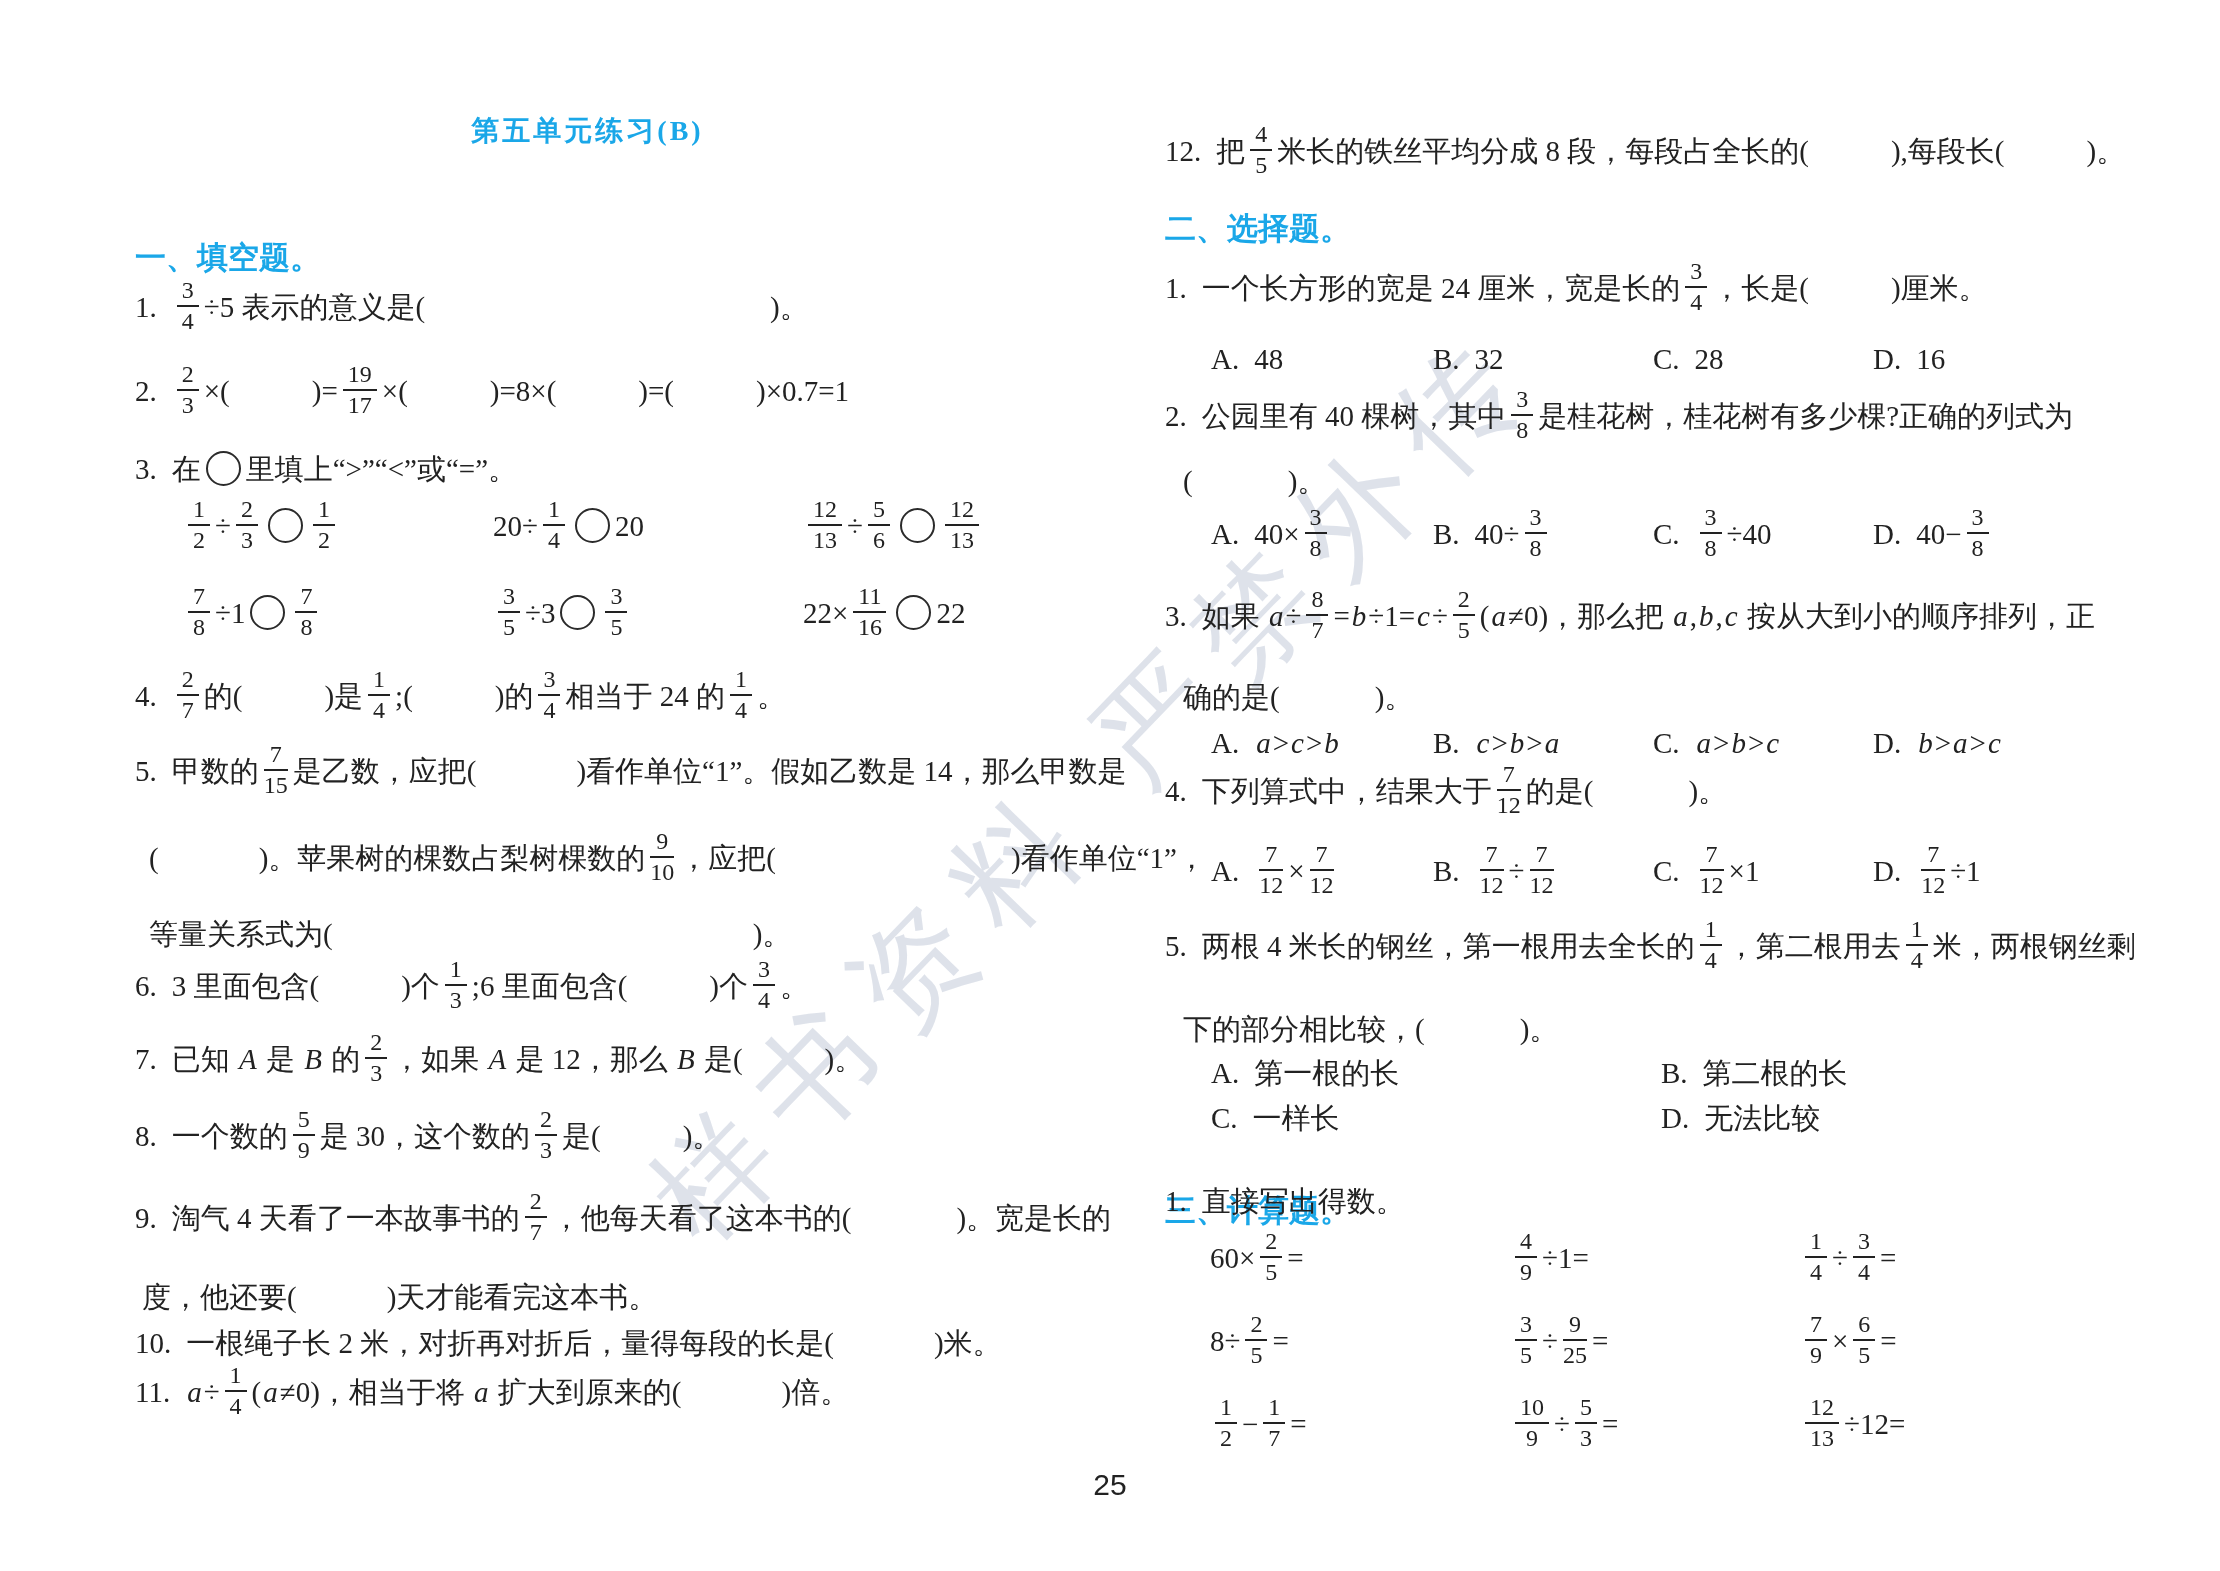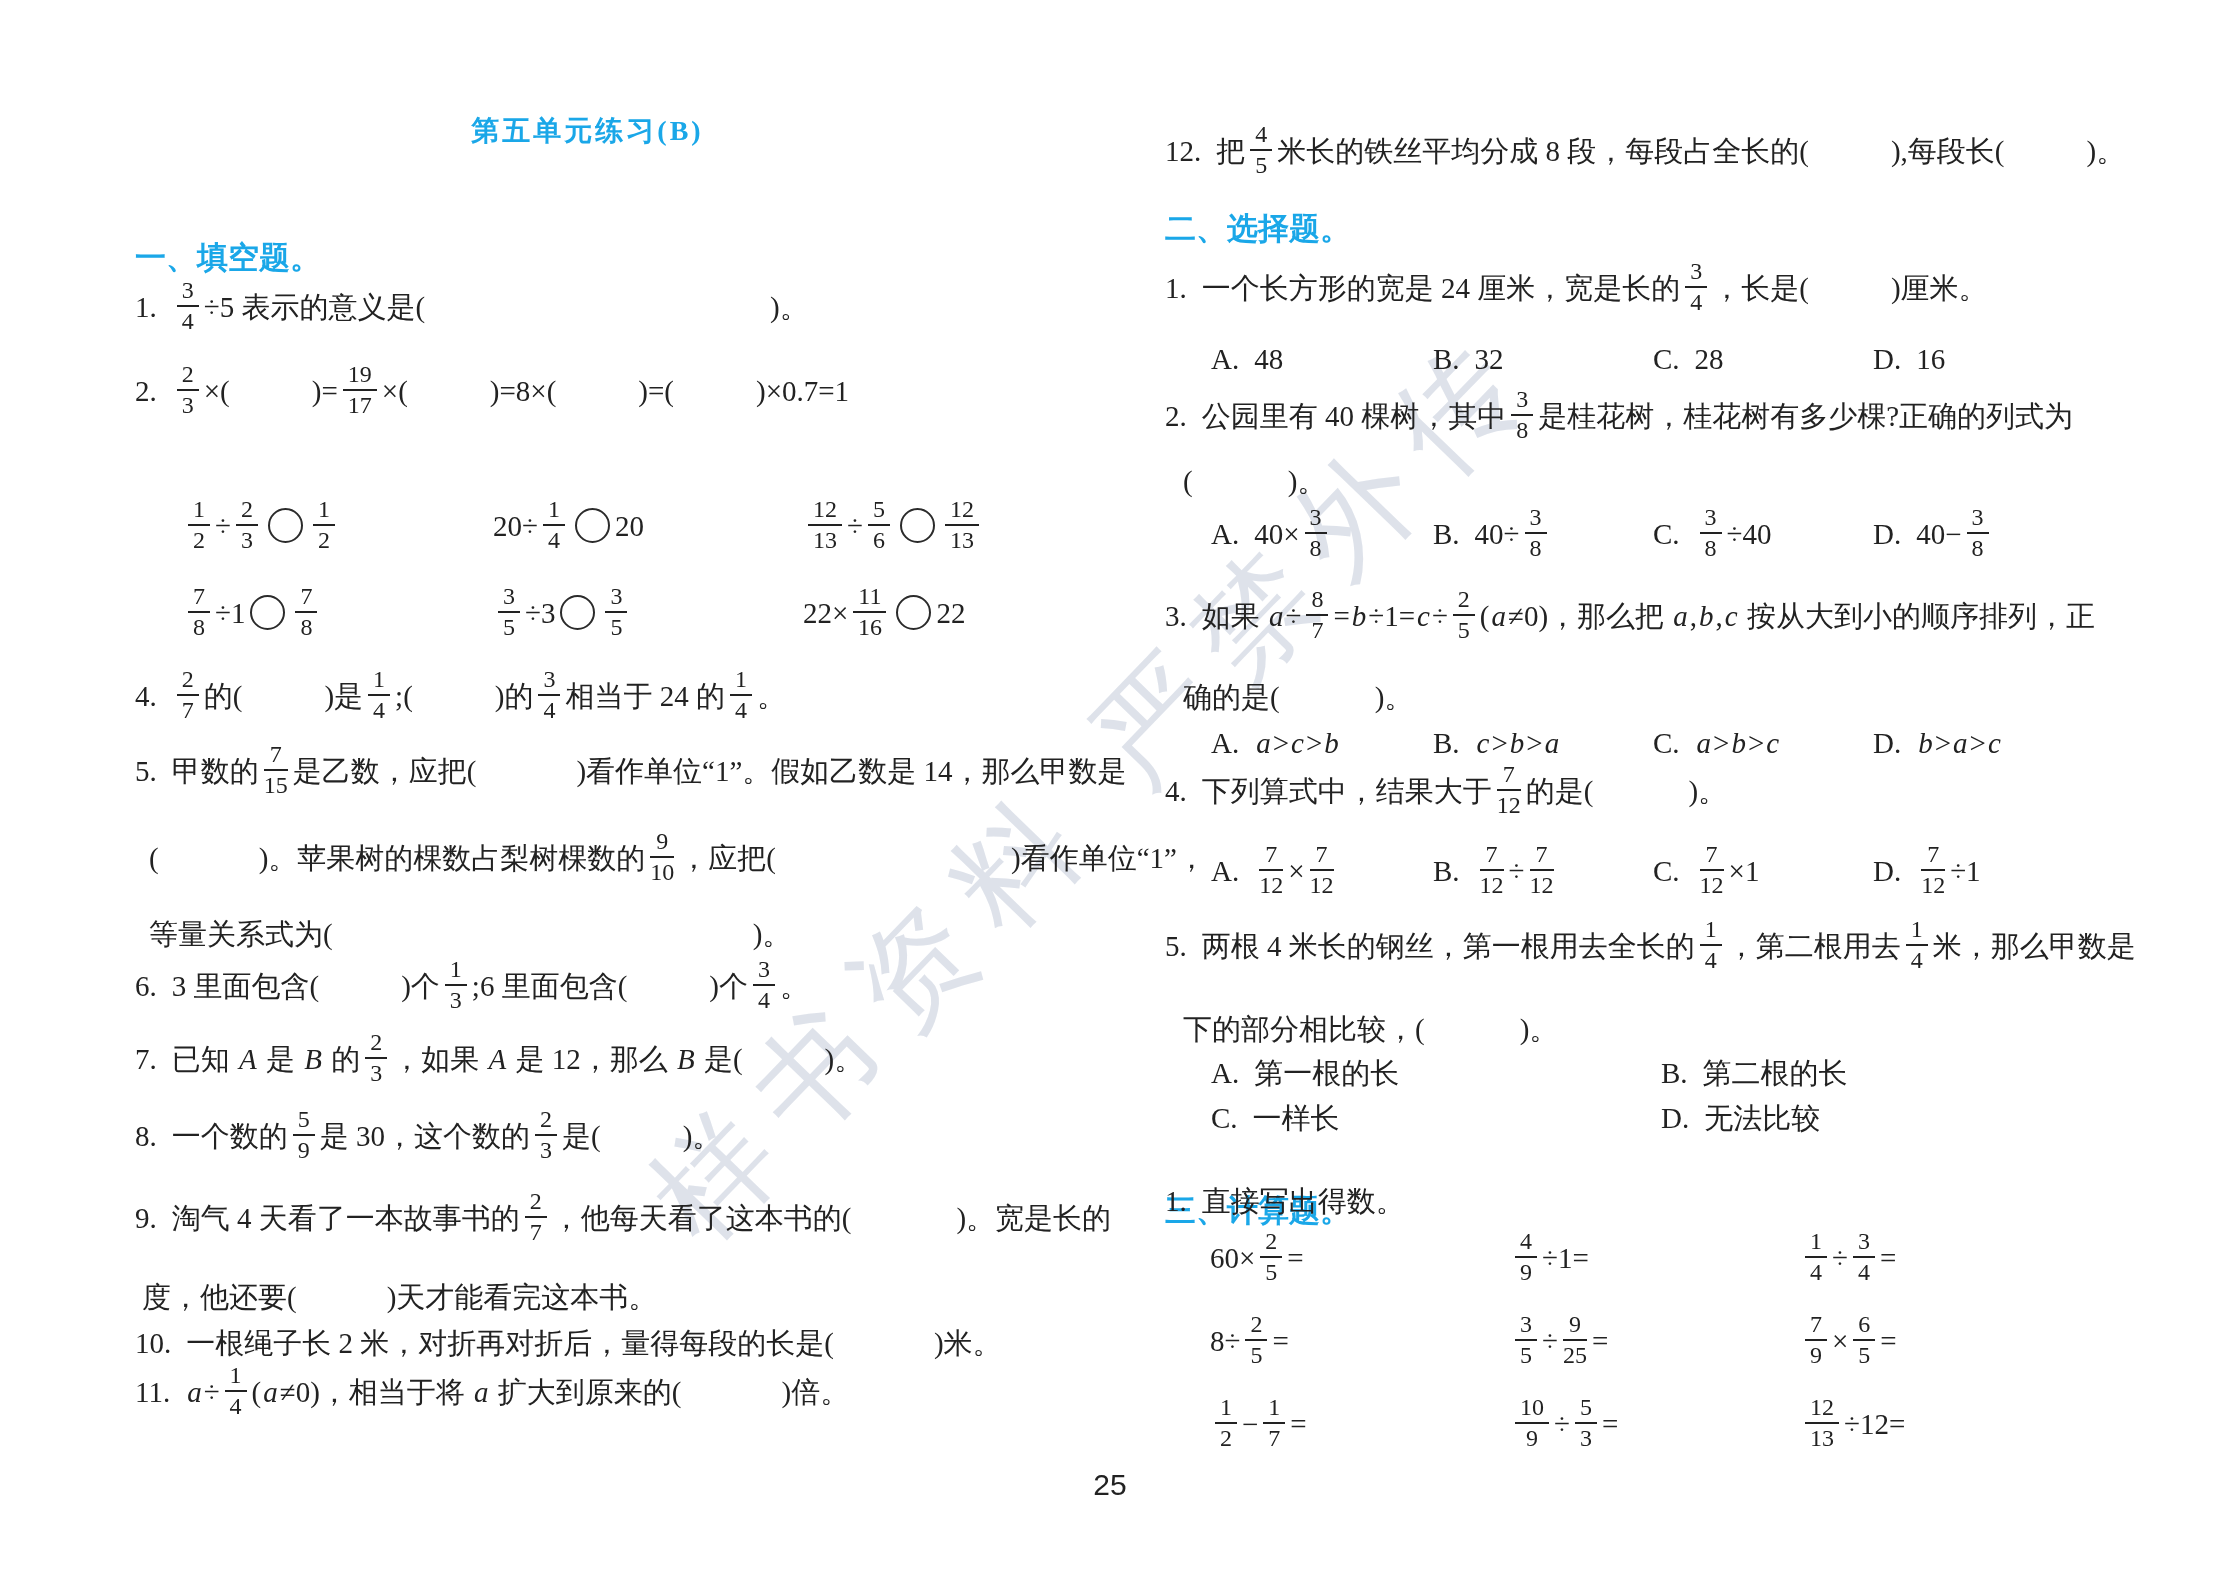--- a/index.html
+++ b/index.html
@@ -32,20 +32,21 @@
 </head>
 <body>
 
 <div class="page">
   <div class="watermark">样书资料 严禁外传</div>
   <h1 class="page-title">第五单元练习(B)</h1>
   <div id="content">
       <div class="section-head" style="left: 135px; top: 237px;">一、填空题。</div>
       <div class="line" style="left: 135px; top: 278px;"><span class="qnum">1.</span><span class="frac"><span class="num">3</span><span class="den">4</span></span><span class="t">÷5 表示的意义是(</span><span class="gap" style="width: 345px;"></span><span class="t">)。</span></div>
       <div class="line" style="left: 135px; top: 362px;"><span class="qnum">2.</span><span class="frac"><span class="num">2</span><span class="den">3</span></span><span class="t">×(</span><span class="gap" style="width: 82px;"></span><span class="t">)=</span><span class="frac"><span class="num">19</span><span class="den">17</span></span><span class="t">×(</span><span class="gap" style="width: 82px;"></span><span class="t">)=8×(</span><span class="gap" style="width: 82px;"></span><span class="t">)=(</span><span class="gap" style="width: 82px;"></span><span class="t">)×0.7=1</span></div>
+      <div class="line" style="left: 135px; top: 440px;"><span class="qnum">3.</span><span class="t">在</span><span class="circle"></span><span class="t">里填上“&gt;”“&lt;”或“=”。</span></div>
       <div class="line row" style="left: 183px; top: 497px;"><span class="cell" style="width: 310px;"><span class="frac"><span class="num">1</span><span class="den">2</span></span><span class="t">÷</span><span class="frac"><span class="num">2</span><span class="den">3</span></span><span class="circle"></span><span class="frac"><span class="num">1</span><span class="den">2</span></span></span><span class="cell" style="width: 310px;"><span class="t">20÷</span><span class="frac"><span class="num">1</span><span class="den">4</span></span><span class="circle"></span><span class="t">20</span></span><span class="cell"><span class="frac"><span class="num">12</span><span class="den">13</span></span><span class="t">÷</span><span class="frac"><span class="num">5</span><span class="den">6</span></span><span class="circle"></span><span class="frac"><span class="num">12</span><span class="den">13</span></span></span></div>
       <div class="line row" style="left: 183px; top: 584px;"><span class="cell" style="width: 310px;"><span class="frac"><span class="num">7</span><span class="den">8</span></span><span class="t">÷1</span><span class="circle"></span><span class="frac"><span class="num">7</span><span class="den">8</span></span></span><span class="cell" style="width: 310px;"><span class="frac"><span class="num">3</span><span class="den">5</span></span><span class="t">÷3</span><span class="circle"></span><span class="frac"><span class="num">3</span><span class="den">5</span></span></span><span class="cell"><span class="t">22×</span><span class="frac"><span class="num">11</span><span class="den">16</span></span><span class="circle"></span><span class="t">22</span></span></div>
       <div class="line" style="left: 135px; top: 667px;"><span class="qnum">4.</span><span class="frac"><span class="num">2</span><span class="den">7</span></span><span class="t">的(</span><span class="gap" style="width: 82px;"></span><span class="t">)是</span><span class="frac"><span class="num">1</span><span class="den">4</span></span><span class="t">;(</span><span class="gap" style="width: 82px;"></span><span class="t">)的</span><span class="frac"><span class="num">3</span><span class="den">4</span></span><span class="t">相当于 24 的</span><span class="frac"><span class="num">1</span><span class="den">4</span></span><span class="t">。</span></div>
       <div class="line" style="left: 135px; top: 742px;"><span class="qnum">5.</span><span class="t">甲数的</span><span class="frac"><span class="num">7</span><span class="den">15</span></span><span class="t">是乙数，应把(</span><span class="gap" style="width: 100px;"></span><span class="t">)看作单位“1”。假如乙数是 14，那么甲数是</span></div>
       <div class="line" style="left: 149px; top: 829px;"><span class="t">(</span><span class="gap" style="width: 100px;"></span><span class="t">)。苹果树的棵数占梨树棵数的</span><span class="frac"><span class="num">9</span><span class="den">10</span></span><span class="t">，应把(</span><span class="gap" style="width: 235px;"></span><span class="t">)看作单位“1”，</span></div>
       <div class="line" style="left: 149px; top: 905px;"><span class="t">等量关系式为(</span><span class="gap" style="width: 420px;"></span><span class="t">)。</span></div>
       <div class="line" style="left: 135px; top: 957px;"><span class="qnum">6.</span><span class="t">3 里面包含(</span><span class="gap" style="width: 82px;"></span><span class="t">)个</span><span class="frac"><span class="num">1</span><span class="den">3</span></span><span class="t">;6 里面包含(</span><span class="gap" style="width: 82px;"></span><span class="t">)个</span><span class="frac"><span class="num">3</span><span class="den">4</span></span><span class="t">。</span></div>
       <div class="line" style="left: 135px; top: 1030px;"><span class="qnum">7.</span><span class="t">已知 </span><span class="mvar">A</span><span class="t"> 是 </span><span class="mvar">B</span><span class="t"> 的</span><span class="frac"><span class="num">2</span><span class="den">3</span></span><span class="t">，如果 </span><span class="mvar">A</span><span class="t"> 是 12，那么 </span><span class="mvar">B</span><span class="t"> 是(</span><span class="gap" style="width: 82px;"></span><span class="t">)。</span></div>
       <div class="line" style="left: 135px; top: 1107px;"><span class="qnum">8.</span><span class="t">一个数的</span><span class="frac"><span class="num">5</span><span class="den">9</span></span><span class="t">是 30，这个数的</span><span class="frac"><span class="num">2</span><span class="den">3</span></span><span class="t">是(</span><span class="gap" style="width: 82px;"></span><span class="t">)。</span></div>
       <div class="line" style="left: 135px; top: 1189px;"><span class="qnum">9.</span><span class="t">淘气 4 天看了一本故事书的</span><span class="frac"><span class="num">2</span><span class="den">7</span></span><span class="t">，他每天看了这本书的(</span><span class="gap" style="width: 105px;"></span><span class="t">)。宽是长的</span></div>
@@ -57,21 +58,21 @@
       <div class="line" style="left: 1165px; top: 259px;"><span class="qnum">1.</span><span class="t">一个长方形的宽是 24 厘米，宽是长的</span><span class="frac"><span class="num">3</span><span class="den">4</span></span><span class="t">，长是(</span><span class="gap" style="width: 82px;"></span><span class="t">)厘米。</span></div>
       <div class="line row" style="left: 1211px; top: 330px;"><span class="cell" style="width: 222px;"><span class="qnum">A.</span><span class="t">48</span></span><span class="cell" style="width: 220px;"><span class="qnum">B.</span><span class="t">32</span></span><span class="cell" style="width: 220px;"><span class="qnum">C.</span><span class="t">28</span></span><span class="cell"><span class="qnum">D.</span><span class="t">16</span></span></div>
       <div class="line" style="left: 1165px; top: 387px;"><span class="qnum">2.</span><span class="t">公园里有 40 棵树，其中</span><span class="frac"><span class="num">3</span><span class="den">8</span></span><span class="t">是桂花树，桂花树有多少棵?正确的列式为</span></div>
       <div class="line" style="left: 1183px; top: 452px;"><span class="t">(</span><span class="gap" style="width: 95px;"></span><span class="t">)。</span></div>
       <div class="line row" style="left: 1211px; top: 505px;"><span class="cell" style="width: 222px;"><span class="qnum">A.</span><span class="t">40×</span><span class="frac"><span class="num">3</span><span class="den">8</span></span></span><span class="cell" style="width: 220px;"><span class="qnum">B.</span><span class="t">40÷</span><span class="frac"><span class="num">3</span><span class="den">8</span></span></span><span class="cell" style="width: 220px;"><span class="qnum">C.</span><span class="frac"><span class="num">3</span><span class="den">8</span></span><span class="t">÷40</span></span><span class="cell"><span class="qnum">D.</span><span class="t">40−</span><span class="frac"><span class="num">3</span><span class="den">8</span></span></span></div>
       <div class="line" style="left: 1165px; top: 587px;"><span class="qnum">3.</span><span class="t">如果 </span><span class="mvar">a</span><span class="t">÷</span><span class="frac"><span class="num">8</span><span class="den">7</span></span><span class="t">=</span><span class="mvar">b</span><span class="t">÷1=</span><span class="mvar">c</span><span class="t">÷</span><span class="frac"><span class="num">2</span><span class="den">5</span></span><span class="t">(</span><span class="mvar">a</span><span class="t">≠0)，那么把 </span><span class="mvar">a</span><span class="t">,</span><span class="mvar">b</span><span class="t">,</span><span class="mvar">c</span><span class="t"> 按从大到小的顺序排列，正</span></div>
       <div class="line" style="left: 1183px; top: 668px;"><span class="t">确的是(</span><span class="gap" style="width: 95px;"></span><span class="t">)。</span></div>
       <div class="line row" style="left: 1211px; top: 714px;"><span class="cell" style="width: 222px;"><span class="qnum">A.</span><span class="mvar">a</span><span class="t">&gt;</span><span class="mvar">c</span><span class="t">&gt;</span><span class="mvar">b</span></span><span class="cell" style="width: 220px;"><span class="qnum">B.</span><span class="mvar">c</span><span class="t">&gt;</span><span class="mvar">b</span><span class="t">&gt;</span><span class="mvar">a</span></span><span class="cell" style="width: 220px;"><span class="qnum">C.</span><span class="mvar">a</span><span class="t">&gt;</span><span class="mvar">b</span><span class="t">&gt;</span><span class="mvar">c</span></span><span class="cell"><span class="qnum">D.</span><span class="mvar">b</span><span class="t">&gt;</span><span class="mvar">a</span><span class="t">&gt;</span><span class="mvar">c</span></span></div>
       <div class="line" style="left: 1165px; top: 762px;"><span class="qnum">4.</span><span class="t">下列算式中，结果大于</span><span class="frac"><span class="num">7</span><span class="den">12</span></span><span class="t">的是(</span><span class="gap" style="width: 95px;"></span><span class="t">)。</span></div>
       <div class="line row" style="left: 1211px; top: 842px;"><span class="cell" style="width: 222px;"><span class="qnum">A.</span><span class="frac"><span class="num">7</span><span class="den">12</span></span><span class="t">×</span><span class="frac"><span class="num">7</span><span class="den">12</span></span></span><span class="cell" style="width: 220px;"><span class="qnum">B.</span><span class="frac"><span class="num">7</span><span class="den">12</span></span><span class="t">÷</span><span class="frac"><span class="num">7</span><span class="den">12</span></span></span><span class="cell" style="width: 220px;"><span class="qnum">C.</span><span class="frac"><span class="num">7</span><span class="den">12</span></span><span class="t">×1</span></span><span class="cell"><span class="qnum">D.</span><span class="frac"><span class="num">7</span><span class="den">12</span></span><span class="t">÷1</span></span></div>
-      <div class="line" style="left: 1165px; top: 917px;"><span class="qnum">5.</span><span class="t">两根 4 米长的钢丝，第一根用去全长的</span><span class="frac"><span class="num">1</span><span class="den">4</span></span><span class="t">，第二根用去</span><span class="frac"><span class="num">1</span><span class="den">4</span></span><span class="t">米，那么甲数是</span></div>
+      <div class="line" style="left: 1165px; top: 917px;"><span class="qnum">5.</span><span class="t">两根 4 米长的钢丝，第一根用去全长的</span><span class="frac"><span class="num">1</span><span class="den">4</span></span><span class="t">，第二根用去</span><span class="frac"><span class="num">1</span><span class="den">4</span></span><span class="t">米，两根钢丝剩</span></div>
       <div class="line" style="left: 1183px; top: 1000px;"><span class="t">下的部分相比较，(</span><span class="gap" style="width: 95px;"></span><span class="t">)。</span></div>
       <div class="line row" style="left: 1211px; top: 1044px;"><span class="cell" style="width: 450px;"><span class="qnum">A.</span><span class="t">第一根的长</span></span><span class="cell"><span class="qnum">B.</span><span class="t">第二根的长</span></span></div>
       <div class="line row" style="left: 1211px; top: 1089px;"><span class="cell" style="width: 450px;"><span class="qnum">C.</span><span class="t">一样长</span></span><span class="cell"><span class="qnum">D.</span><span class="t">无法比较</span></span></div>
       <div class="section-head" style="left: 1165px; top: 1190px;">三、计算题。</div>
       <div class="line" style="left: 1165px; top: 1172px;"><span class="qnum">1.</span><span class="t">直接写出得数。</span></div>
       <div class="line row" style="left: 1210px; top: 1229px;"><span class="cell" style="width: 300px;"><span class="t">60×</span><span class="frac"><span class="num">2</span><span class="den">5</span></span><span class="t">=</span></span><span class="cell" style="width: 290px;"><span class="frac"><span class="num">4</span><span class="den">9</span></span><span class="t">÷1=</span></span><span class="cell"><span class="frac"><span class="num">1</span><span class="den">4</span></span><span class="t">÷</span><span class="frac"><span class="num">3</span><span class="den">4</span></span><span class="t">=</span></span></div>
       <div class="line row" style="left: 1210px; top: 1312px;"><span class="cell" style="width: 300px;"><span class="t">8÷</span><span class="frac"><span class="num">2</span><span class="den">5</span></span><span class="t">=</span></span><span class="cell" style="width: 290px;"><span class="frac"><span class="num">3</span><span class="den">5</span></span><span class="t">÷</span><span class="frac"><span class="num">9</span><span class="den">25</span></span><span class="t">=</span></span><span class="cell"><span class="frac"><span class="num">7</span><span class="den">9</span></span><span class="t">×</span><span class="frac"><span class="num">6</span><span class="den">5</span></span><span class="t">=</span></span></div>
       <div class="line row" style="left: 1210px; top: 1395px;"><span class="cell" style="width: 300px;"><span class="frac"><span class="num">1</span><span class="den">2</span></span><span class="t">−</span><span class="frac"><span class="num">1</span><span class="den">7</span></span><span class="t">=</span></span><span class="cell" style="width: 290px;"><span class="frac"><span class="num">10</span><span class="den">9</span></span><span class="t">÷</span><span class="frac"><span class="num">5</span><span class="den">3</span></span><span class="t">=</span></span><span class="cell"><span class="frac"><span class="num">12</span><span class="den">13</span></span><span class="t">÷12=</span></span></div>
     </div>
   <div class="page-number">25</div>

